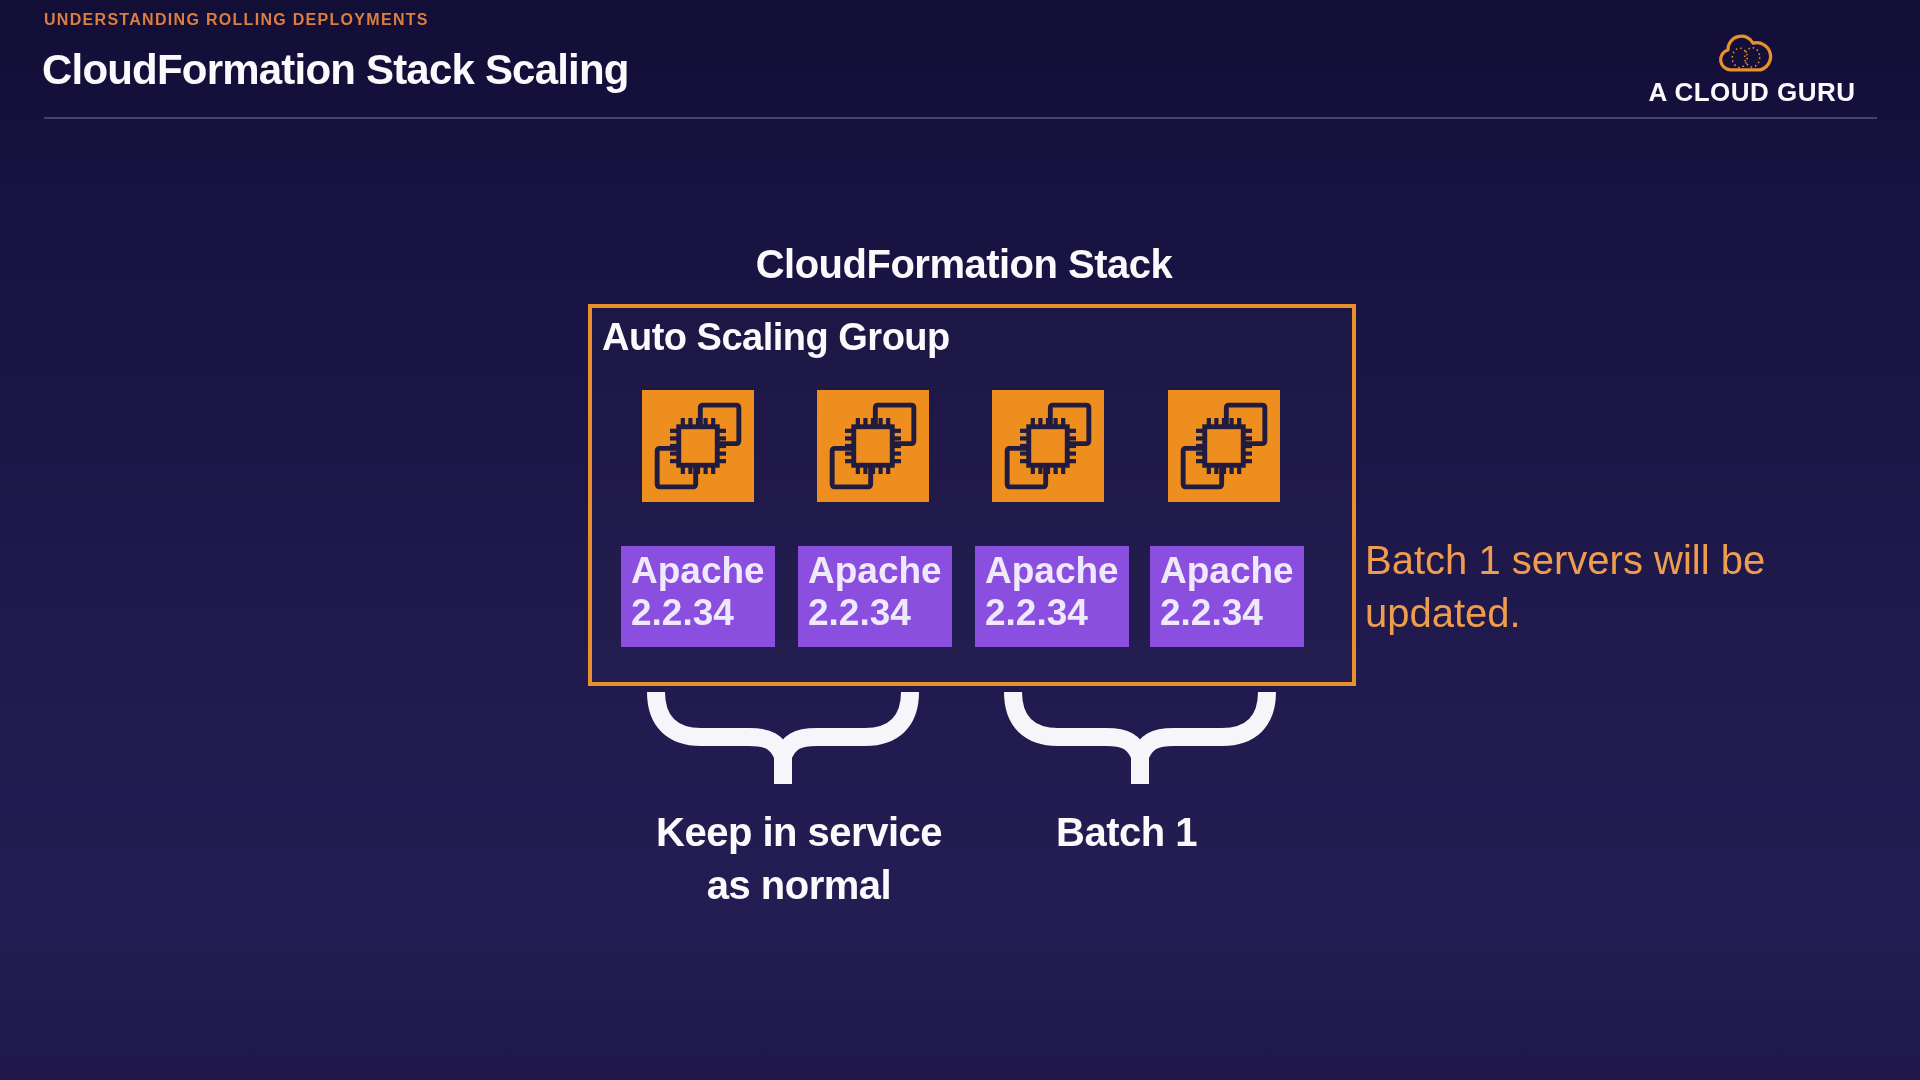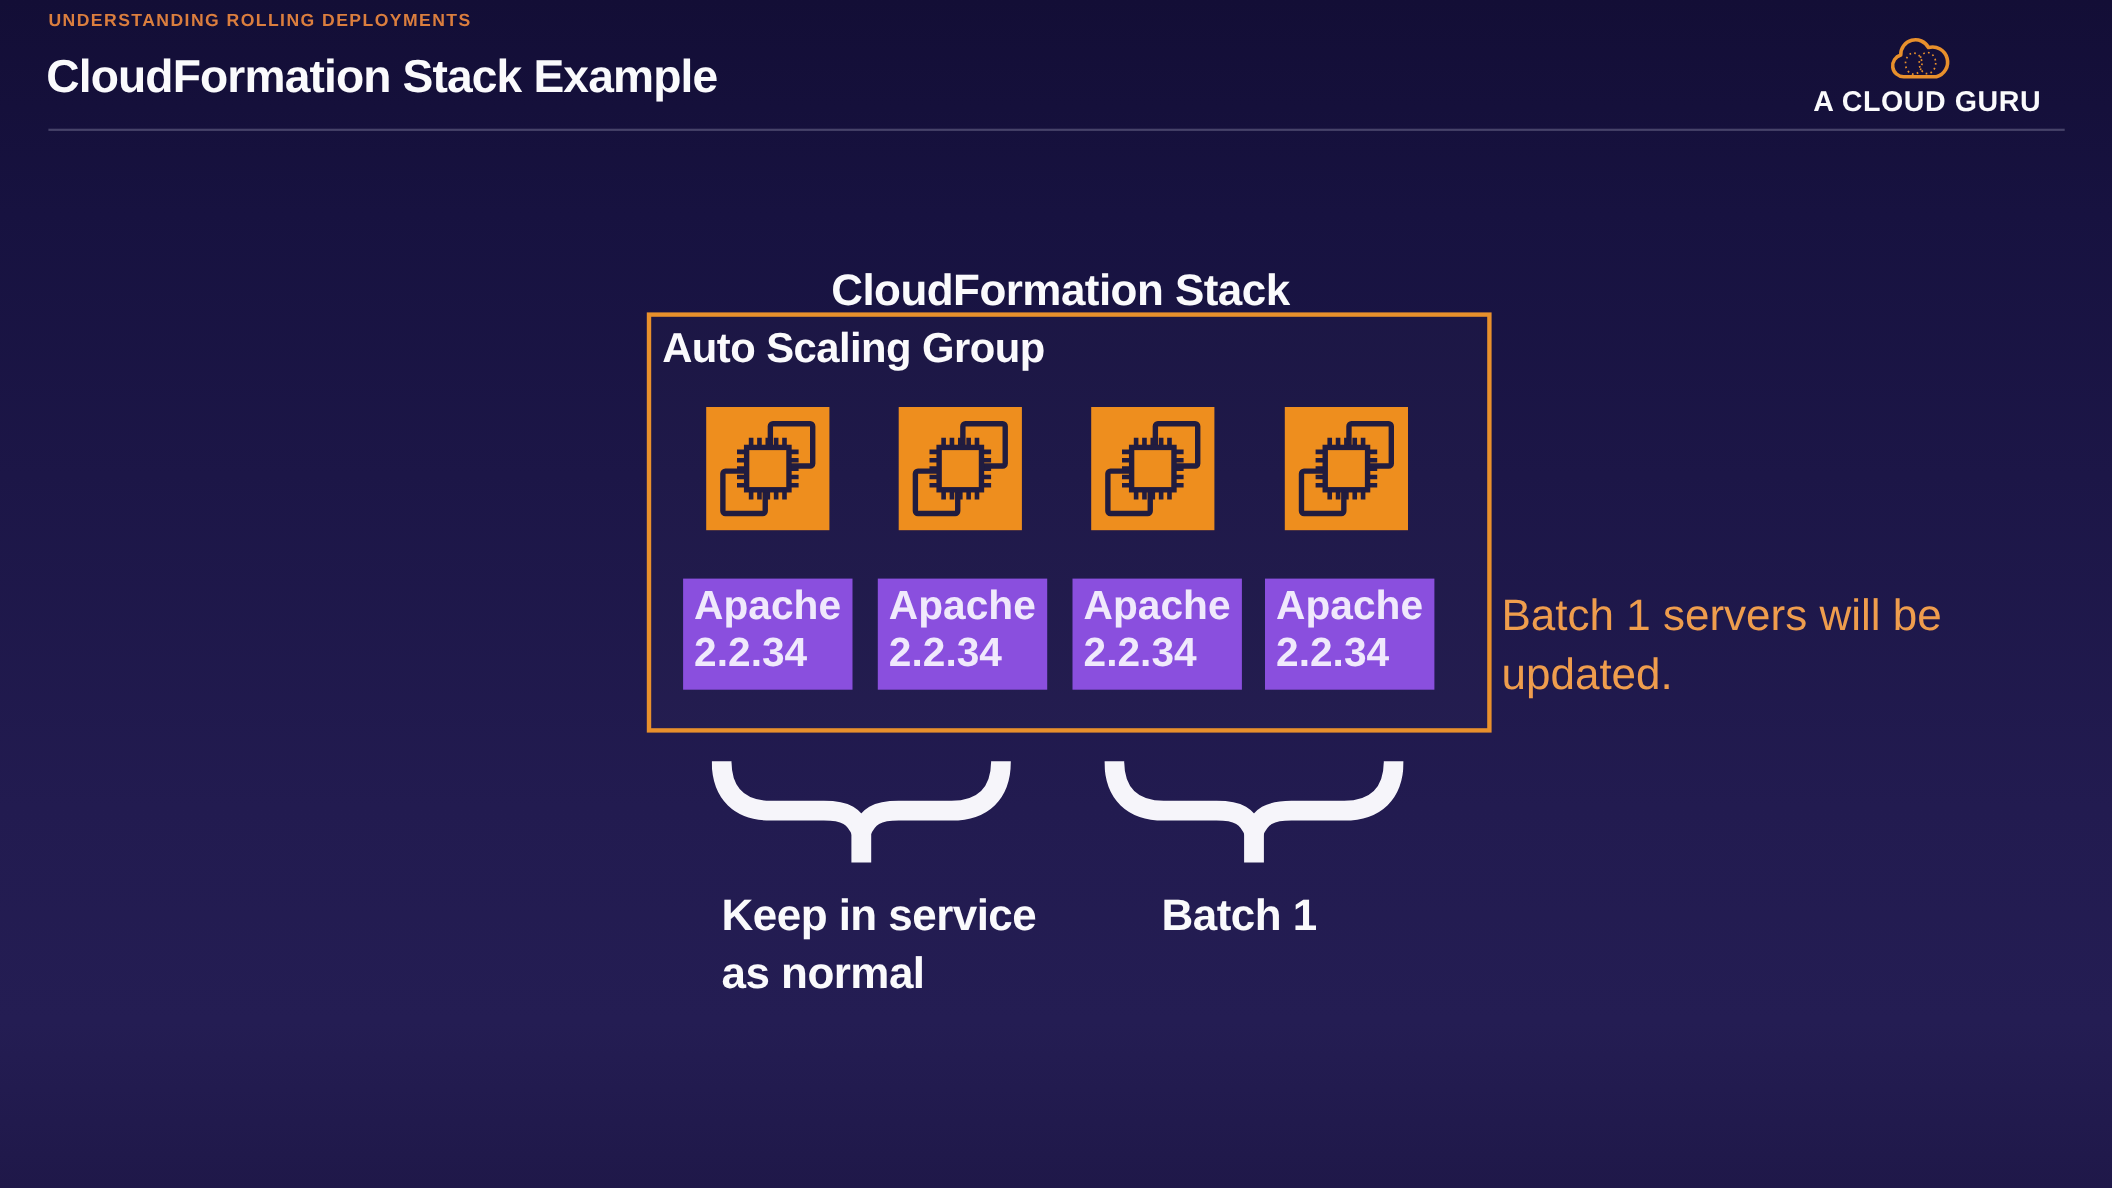--- a/index.html
+++ b/index.html
@@ -35,21 +35,21 @@
   .cloudpath{fill:none;stroke:var(--accent-orange,#e8902c);stroke-width:3.4;stroke-linejoin:round;stroke-linecap:round;}
   .clouddot{fill:none;stroke:var(--accent-orange,#e8902c);stroke-width:1.6;stroke-dasharray:1.6 3.1;}
 
   
   .stack-title{
     position:absolute;left:588px;top:242px;width:752px;
     text-align:center;font-size:40px;font-weight:700;letter-spacing:-0.5px;
     color:var(--text-white,#fafafc);
   }
   .asg-box{
-    position:absolute;left:588px;top:284px;width:768px;height:382px;
+    position:absolute;left:588px;top:304px;width:768px;height:382px;
     border:4px solid var(--accent-orange,#e8902c);
     box-sizing:border-box;
     background:rgba(255,255,255,0.015);
   }
   .asg-title{
     position:absolute;left:10px;top:8px;
     font-size:38px;font-weight:700;letter-spacing:-0.5px;
     color:var(--text-white,#fafafc);
   }
   .ec2-tile{
@@ -81,21 +81,21 @@
   
   .brace{position:absolute;top:690px;width:272px;height:96px;}
   .brace-1{left:647px;} .brace-2{left:1004px;}
   .bracepath{fill:none;stroke:#f6f5fa;stroke-width:18;stroke-linecap:butt;stroke-linejoin:round;}
   .braceline{stroke:#f6f5fa;stroke-width:18;}
   .group-label{
     position:absolute;top:806px;
     font-size:40px;line-height:53px;font-weight:700;letter-spacing:-0.5px;
     color:var(--text-white,#fafafc);
   }
-  .group-label span{display:block;}
+  .group-label span{display:block;text-align:center;}
   .gl-1{left:656px;} .gl-2{left:1056px;}
 </style>
 </head>
 <body>
 
 <div class="stage">
 
   <svg width="0" height="0" style="position:absolute" aria-hidden="true">
     <defs>
       <symbol id="ec2chip" viewBox="0 0 96 96">
@@ -131,21 +131,21 @@
       </symbol>
       <symbol id="acgcloud" viewBox="0 0 66 50">
         <path class="cloudpath" d="M17 42.5 A10.5 10.5 0 0 1 14.2 21.9 A14 14 0 0 1 40.5 14.8 A11.5 11.5 0 0 1 48 42.5 Z"></path>
         <ellipse class="clouddot" cx="26.5" cy="30" rx="7.8" ry="10"></ellipse>
         <ellipse class="clouddot" cx="39.5" cy="29.5" rx="7.8" ry="10"></ellipse>
       </symbol>
     </defs>
   </svg>
 
   <div class="eyebrow">UNDERSTANDING ROLLING DEPLOYMENTS</div>
-  <h1 class="page-title" style="margin:0">CloudFormation Stack Example</h1>
+  <h1 class="page-title" style="margin:0">CloudFormation Stack Scaling</h1>
   <div class="divider"></div>
 
   <div class="brand">
     <svg class="cloud">
         <use href="#acgcloud"></use>
       </svg>
     <div class="brand-name">A CLOUD GURU</div>
   </div>
 
   <div class="stack-title">CloudFormation Stack</div>

